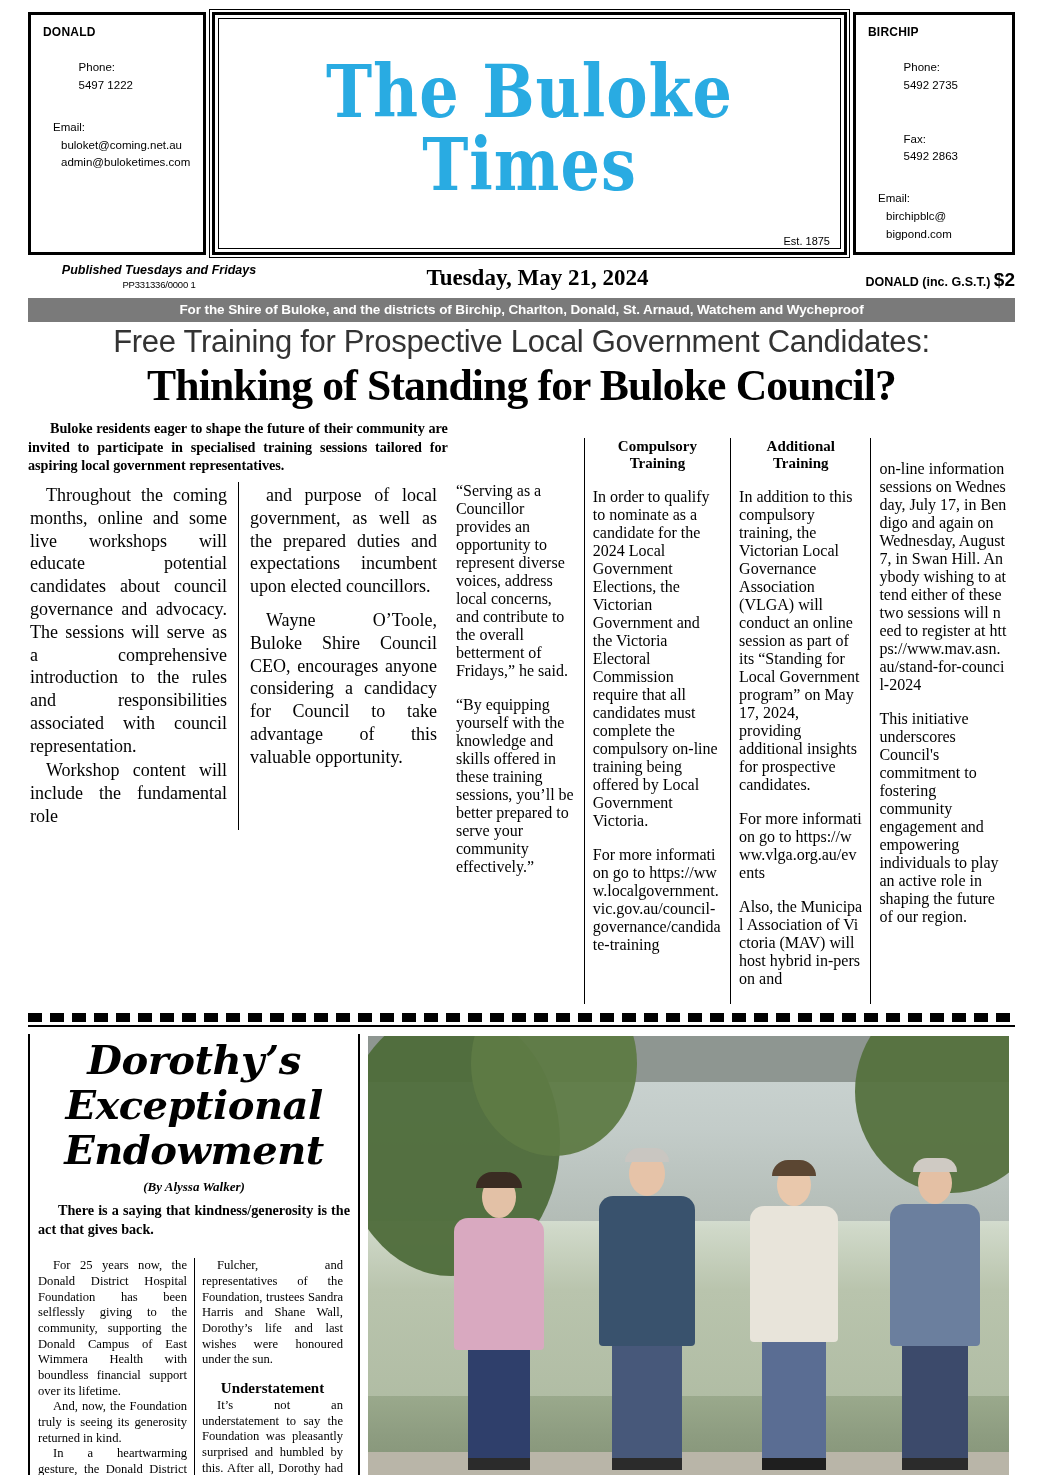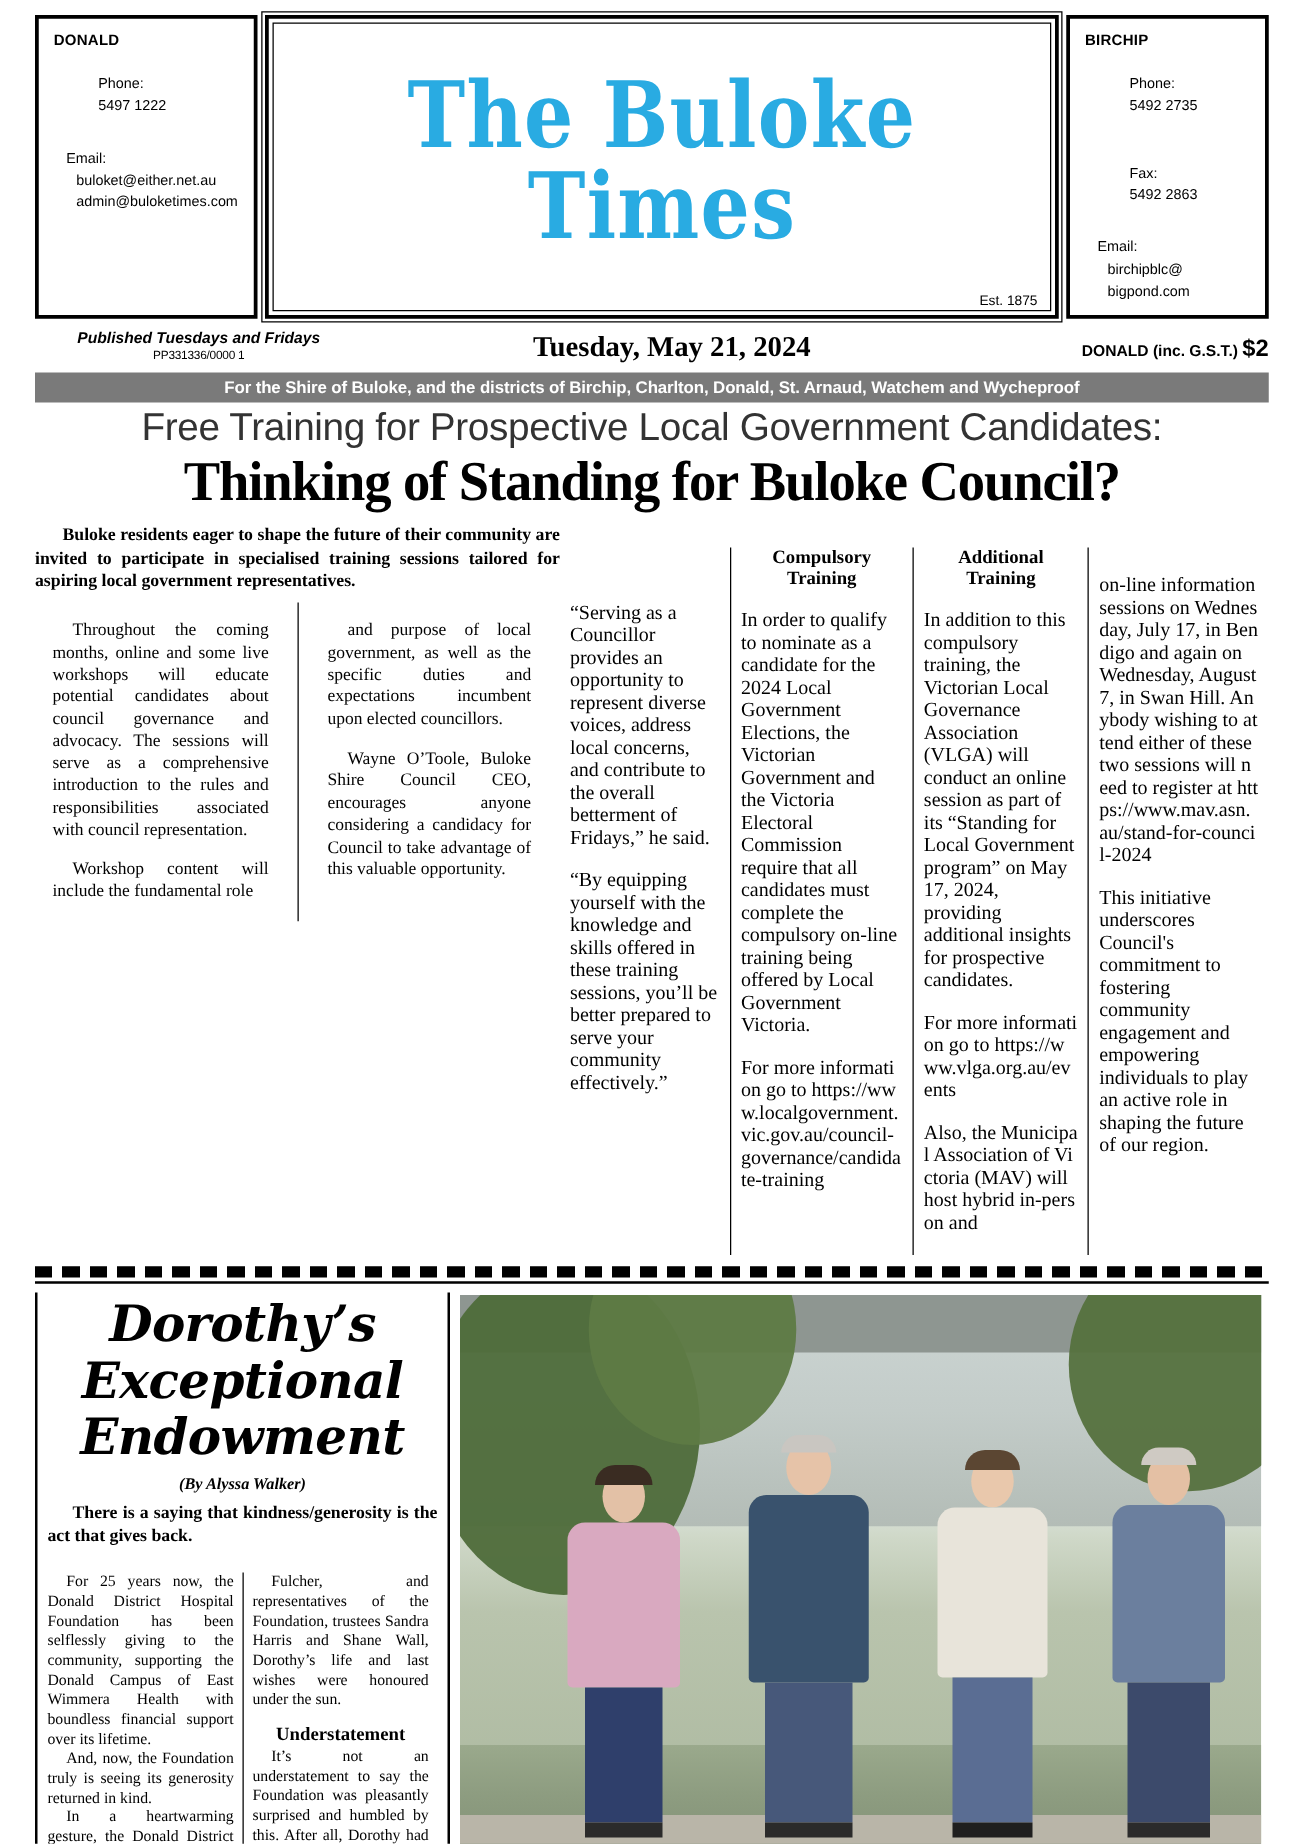--- a/index.html
+++ b/index.html
@@ -94,21 +94,21 @@
     line-height: 1.02; margin: 5px 0 10px 0; letter-spacing:-0.9px;
     transform: scaleX(0.97);
   }
   .lede {
     font-weight: bold; font-size: 14.2px; line-height: 1.32;
     text-align: justify; text-indent: 22px; margin-bottom: 7px;
   }
   .cols { display:flex; }
   .col { padding: 0 9px; }
   .col + .col { border-left: 1px solid #000; }
-  .col p { margin: 14px; font-size: 14px; line-height: 1.265; text-align: justify; text-indent: 16px;
+  .col p { margin: 2px; font-size: 18px; line-height: 1.265; text-align: justify; text-indent: 16px;
            hyphens: auto; -webkit-hyphens:auto; }
   .col p + p { margin-top: 0; }
   .col p.spaced { margin-top: 11px; }
   .subhead { text-align:center; font-weight:bold; font-size:15px; margin:0 0 1px 0; }
   .url { word-break: break-all; }
 
   .story1 { display:flex; }
   .story1 .c { padding: 0 8px; margin-top: 19px; }
   .story1 .c + .c { border-left: 1px solid #000; }
 
@@ -163,21 +163,21 @@
   <div class="masthead">
 
     <div class="contact-box left">
       <div class="contact-title">DONALD</div>
       <div class="cb-row">
         <span class="cb-lbl">Phone:</span>
         <span>5497 1222</span>
       </div>
       <div class="cb-gap"></div>
       <div class="cb-row">Email:</div>
-      <div class="cb-row cb-indent">buloket@either.net.au</div>
+      <div class="cb-row cb-indent">buloket@coming.net.au</div>
       <div class="cb-row cb-indent">admin@buloketimes.com</div>
     </div>
 
     <div class="nameplate-wrap">
       <div class="nameplate">
         <div class="nameplate-inner"></div>
         <div class="paper-title">The Buloke Times</div>
         <div class="est">Est. 1875</div>
       </div>
     </div>
@@ -218,21 +218,21 @@
 
   <div class="story1">
     <div style="width:487px">
       <div class="lede">Buloke residents eager to shape the future of their community are invited to participate in specialised training sessions tailored for aspiring local government representatives.</div>
       <div class="cols">
         <div class="col" style="width:50%;padding-left:0">
           <p>Throughout the coming months, online and some live workshops will educate potential candidates about council governance and advocacy. The sessions will serve as a comprehensive introduction to the rules and responsibilities associated with council representation.</p>
           <p>Workshop content will include the fundamental role</p>
         </div>
         <div class="col" style="width:50%">
-          <p>and purpose of local government, as well as the specific duties and expectations incumbent upon elected councillors.</p>
+          <p>and purpose of local government, as well as the prepared duties and expectations incumbent upon elected councillors.</p>
           <p class="spaced">Wayne O’Toole, Buloke Shire Council CEO, encourages anyone considering a candidacy for Council to take advantage of this valuable opportunity.</p>
         </div>
       </div>
     </div>
 
     <div class="c" style="width:155px">
       <p style="margin-top:44px">“Serving as a Councillor provides an opportunity to represent diverse voices, address local concerns, and contribute to the overall betterment of Fridays,” he said.</p>
       <p class="spaced">“By equipping yourself with the knowledge and skills offered in these training sessions, you’ll be better prepared to serve your community effectively.”</p>
     </div>
 

